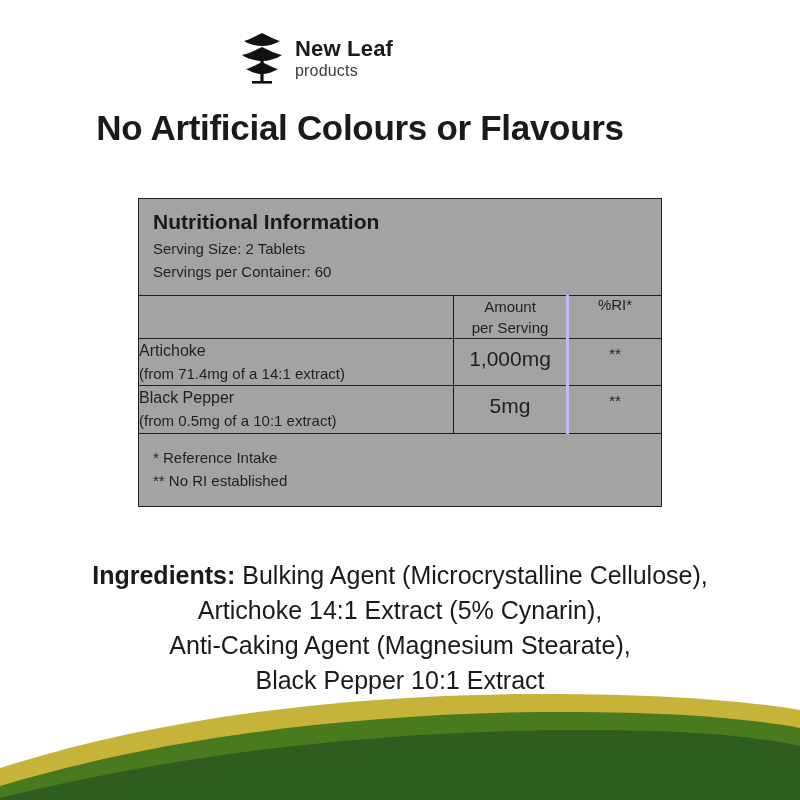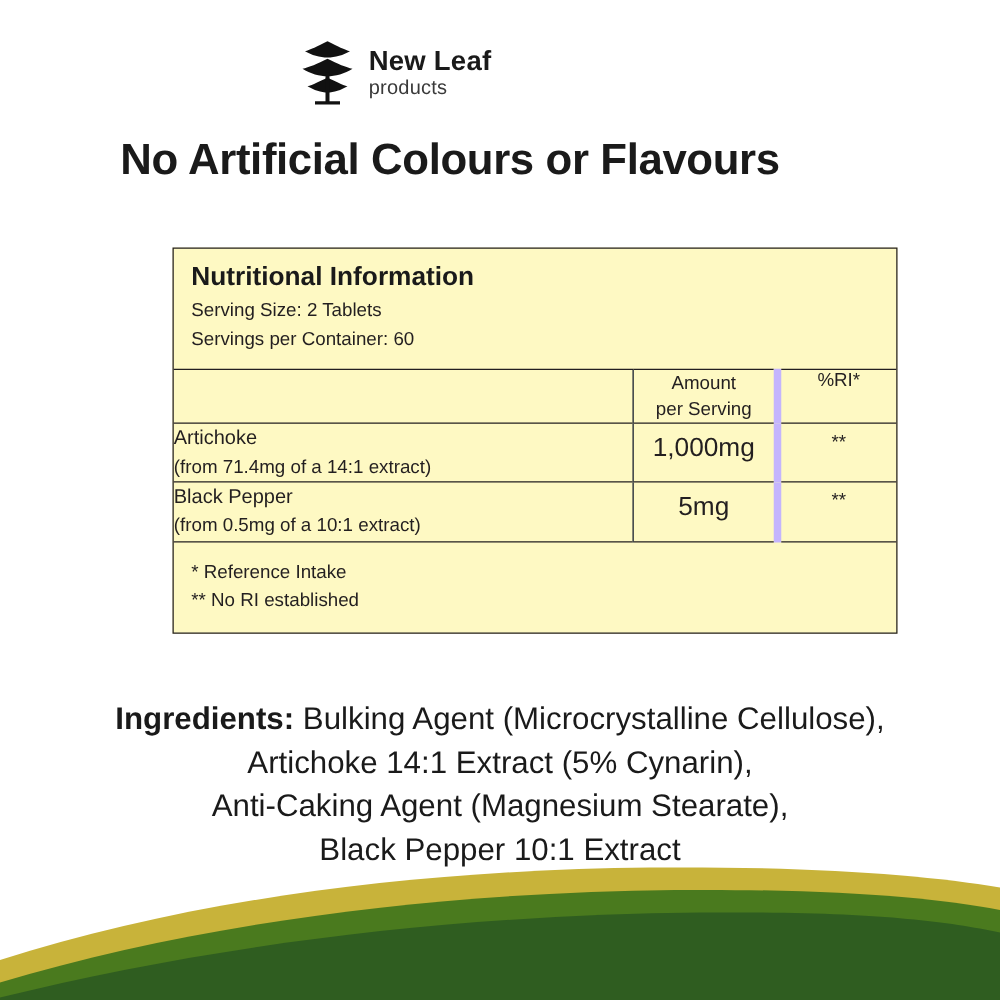--- a/index.html
+++ b/index.html
@@ -61,24 +61,24 @@
     font-weight: bold;
     letter-spacing: -0.3px;
     color: #1a1a1a;
   }
 
   
   .nutrition {
     position: absolute;
     top: 198px;
     left: 138px;
-    width: 580px;
+    width: 524px;
     border: 1px solid #231f20;
     box-sizing: border-box;
-    background: #fef9c3;
+    background: #a3a3a3;
   }
   .nutrition table {
     width: 100%;
     border-collapse: collapse;
     font-size: 15px;
   }
   .nutrition td {
     vertical-align: top;
     padding: 0;
   }
@@ -88,21 +88,21 @@
   .row-div td {
     border-top: 1px solid #231f20;
   }
   .col-amount {
     width: 112px;
     border-left: 1px solid #0f172a;
     text-align: center;
   }
   .col-ri {
     width: 92px;
-    border-left: 6px solid #c4b5fd;
+    border-left: 3px solid #c4b5fd;
     text-align: center;
   }
   .nutr-title {
     font-size: 21px;
     font-weight: bold;
     padding: 11px 14px 4px 14px;
     color: #1a1a1a;
   }
   .nutr-line {
     font-size: 15px;

